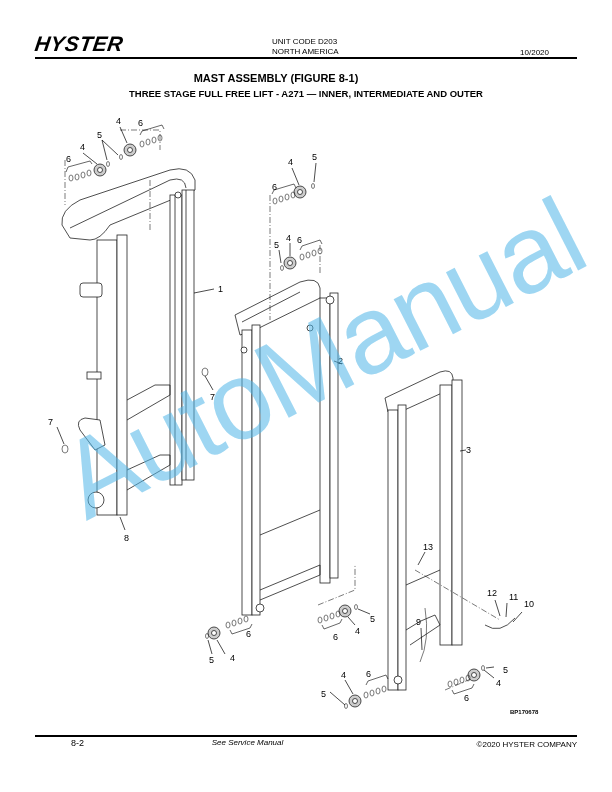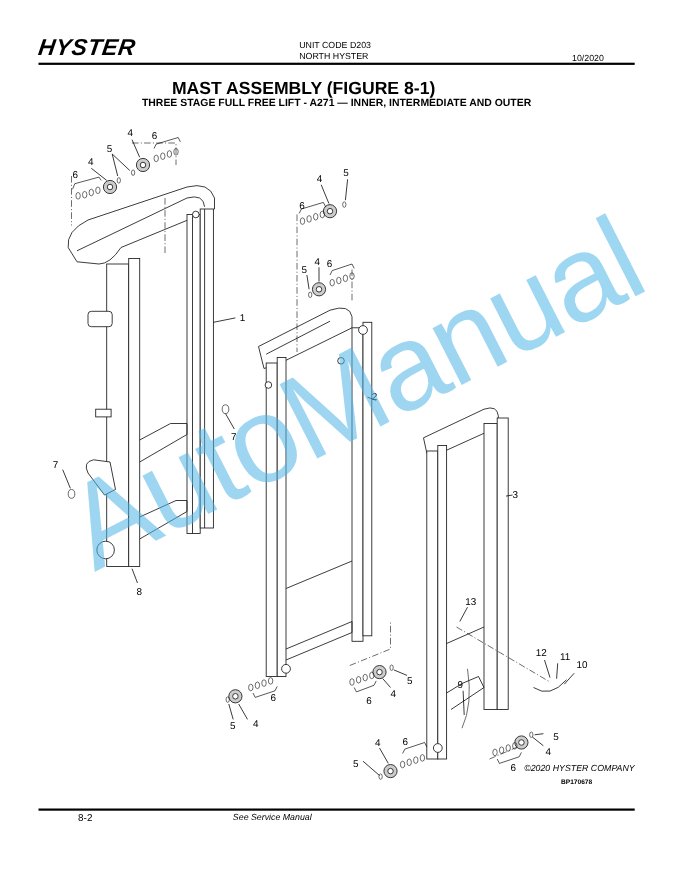--- a/index.html
+++ b/index.html
@@ -1,38 +1,38 @@
 <!DOCTYPE html>
 <html><head>
 <meta charset="utf-8">
 <style>
   html,body{margin:0;padding:0;background:#fff;}
   body{width:612px;height:792px;position:relative;overflow:hidden;font-family:"Liberation Sans",sans-serif;color:#000;}
   .logo{position:absolute;left:35px;top:33px;font-family:"Liberation Sans",sans-serif;font-weight:bold;font-style:italic;font-size:21px;letter-spacing:0.5px;transform:skewX(-8deg);line-height:1;}
   .unit{position:absolute;left:272px;top:37px;font-size:8px;line-height:10px;}
   .date{position:absolute;right:63px;top:48px;font-size:8px;}
   .rule-top{position:absolute;left:35px;top:57px;width:542px;height:2px;background:#000;}
-  .title{position:absolute;left:0;width:552px;top:72px;text-align:center;font-size:16px;font-weight:bold;}
+  .title{position:absolute;left:0;width:552px;top:72px;text-align:center;font-size:11px;font-weight:bold;}
   .subtitle{position:absolute;left:0;width:612px;top:88px;text-align:center;font-size:9.5px;font-weight:bold;}
   .rule-bot{position:absolute;left:35px;top:735px;width:542px;height:2px;background:#000;}
   .pageno{position:absolute;left:35px;top:738px;font-size:9px;margin-left:36px;}
   .note{position:absolute;left:0;width:495px;top:738px;text-align:center;font-size:8px;font-style:italic;line-height:10px;}
-  .copy{position:absolute;right:35px;top:694px;font-size:8px;font-style:italic;}
+  .copy{position:absolute;right:35px;top:740px;font-size:8px;}
   .figure{position:absolute;left:0;top:100px;width:612px;height:630px;}
   .bp{position:absolute;left:510px;top:709px;font-size:6px;font-weight:bold;}
   .callout{font-family:"Liberation Sans",sans-serif;font-size:9px;fill:#000;}
   .wm{position:absolute;left:40px;top:430px;font-family:"Liberation Sans",sans-serif;font-size:110px;color:#4fb6e8;opacity:0.55;transform:rotate(-27deg);transform-origin:left top;white-space:nowrap;letter-spacing:-2px;}
 </style>
 </head>
 <body>
 
 <div class="logo">HYSTER</div>
 <div class="unit">
   <div>UNIT CODE D203</div>
-  <div>NORTH HYSTER</div>
+  <div>NORTH AMERICA</div>
 </div>
 <div class="date">10/2020</div>
 <div class="rule-top"></div>
 
 <div class="title">MAST ASSEMBLY (FIGURE 8-1)</div>
 <div class="subtitle">THREE STAGE FULL FREE LIFT - A271 — INNER, INTERMEDIATE AND OUTER</div>
 
 <div class="figure">
 <svg width="612" height="630" viewBox="0 100 612 630" xmlns="http://www.w3.org/2000/svg" fill="none" stroke="#222" stroke-width="0.8">
 

